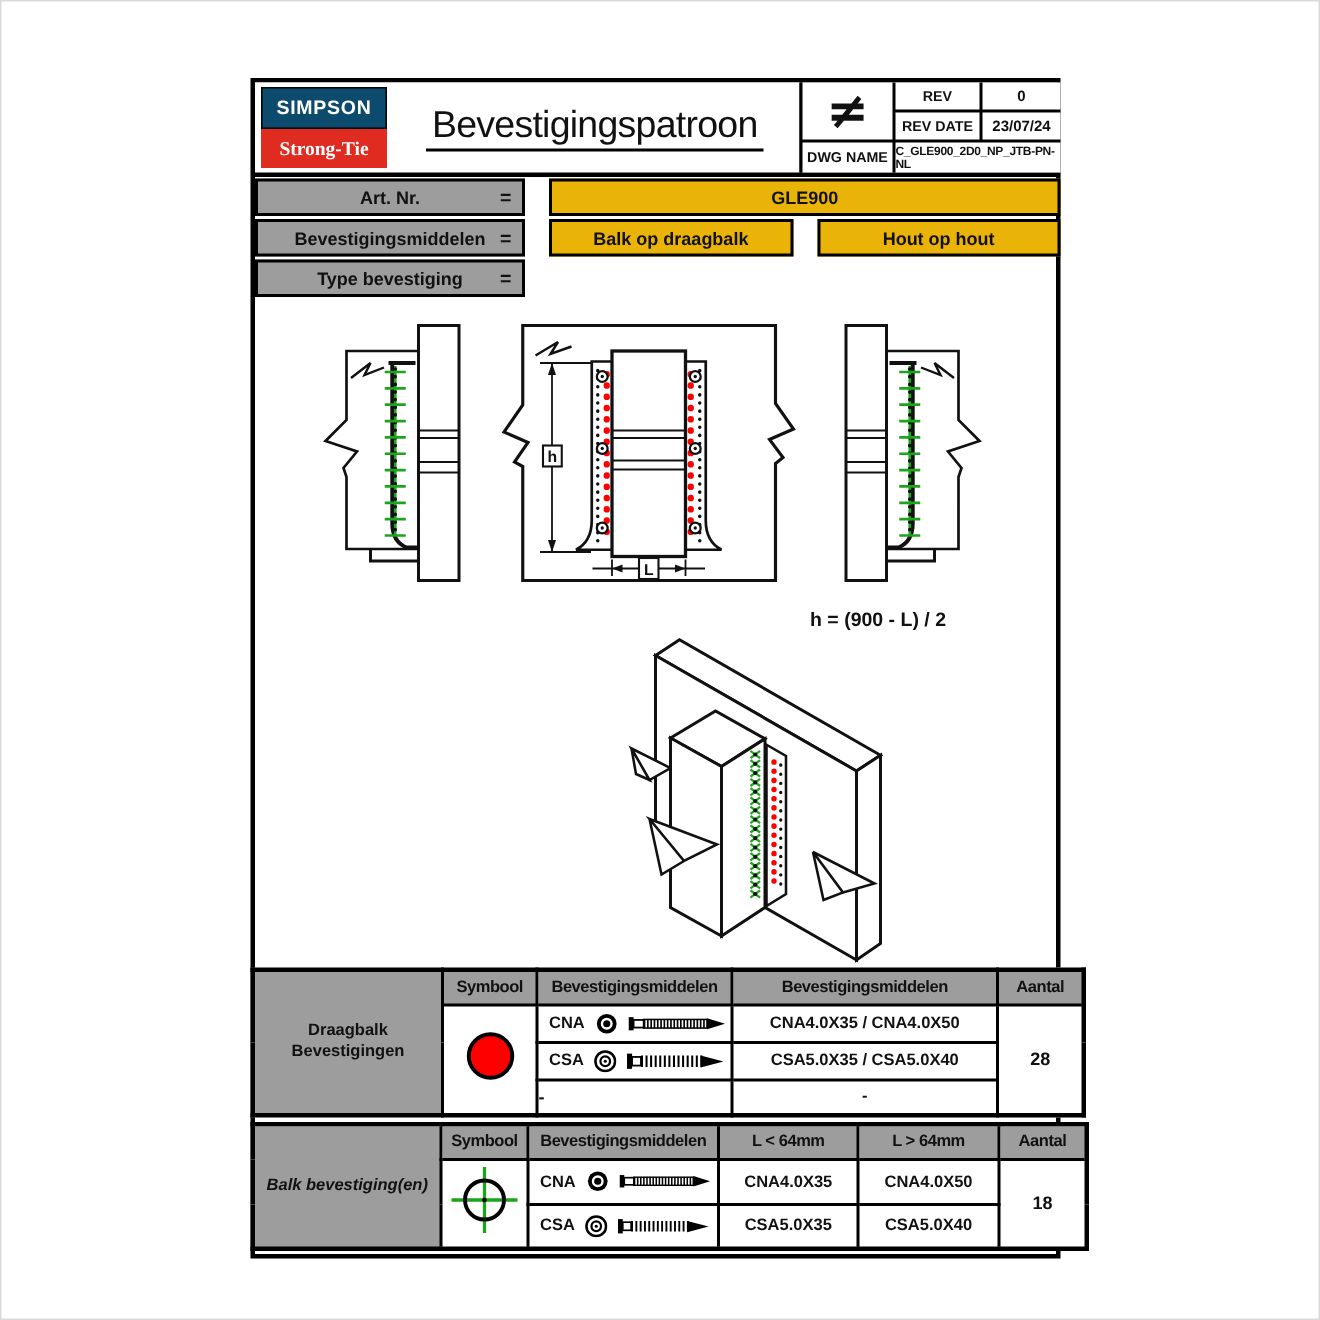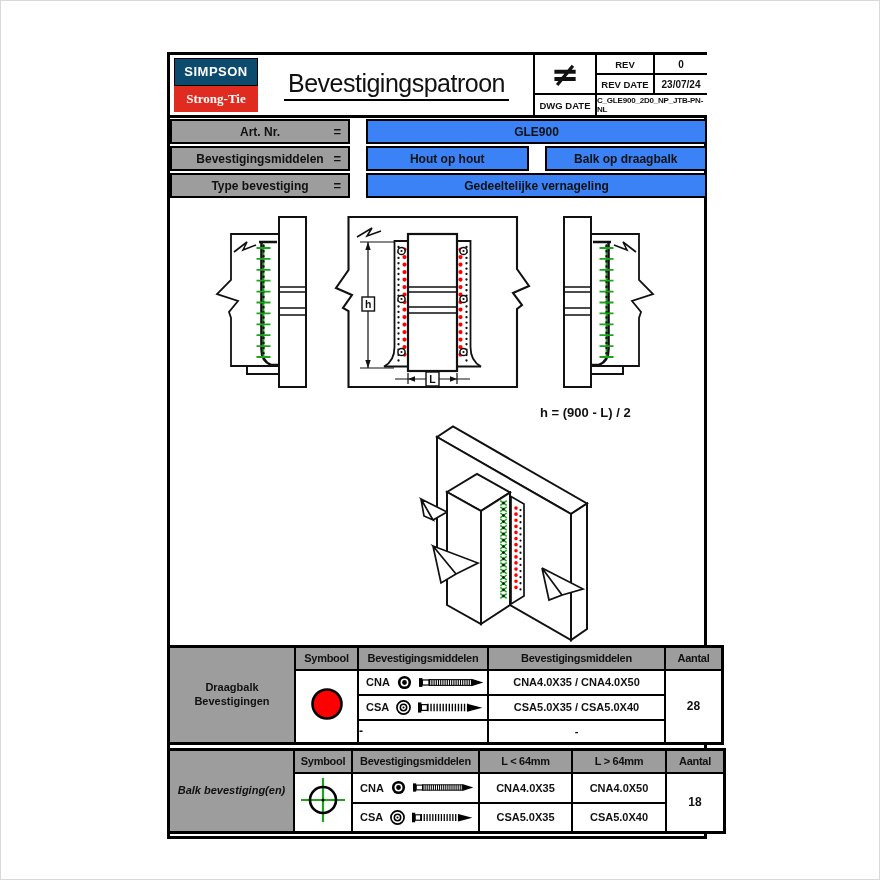--- a/index.html
+++ b/index.html
@@ -29,21 +29,21 @@
   .rev-val{font-size:10px;}
   .dwg-lbl{grid-row:3;grid-column:1;font-size:9.5px;}
   .dwg-val{grid-row:3;grid-column:2/4;font-size:8px;letter-spacing:-.2px;}
   
   .info{left:170px;top:119px;width:537px;display:flex;flex-direction:column;gap:2px;}
   .info-row{display:flex;gap:16px;height:25px;}
   .info-label{width:176px;background:#9d9d9d;border:2px solid #000;position:relative;
     display:flex;align-items:center;justify-content:center;font-weight:bold;font-size:12px;}
   .info-eq{position:absolute;right:7px;font-weight:bold;font-size:13px;}
   .info-val{flex:1;border:2px solid #000;display:flex;align-items:center;justify-content:center;
-    font-weight:bold;font-size:12px;background:#3b82f6;}
+    font-weight:bold;font-size:12px;background:#eab308;}
   
   .drawing{left:170px;top:198px;width:537px;height:446px;}
   
   table.fixtable{border-collapse:collapse;table-layout:fixed;position:absolute;left:167px;background:#fff;
     border:3px solid #000;}
   table.fixtable td{border:2.6px solid #000;padding:0;vertical-align:middle;overflow:hidden;}
   td.gray{background:#9d9d9d;font-weight:bold;font-size:11px;text-align:center;}
   td.hdr{background:#9d9d9d;font-weight:bold;font-size:11px;text-align:center;letter-spacing:-.3px;}
   td.spec{font-weight:bold;font-size:11px;text-align:center;}
   td.aantal{font-weight:bold;font-size:12px;text-align:center;}
@@ -67,47 +67,46 @@
     <span class="sheet-title">Bevestigingspatroon</span>
   </div>
   <div class="rev-table">
     <div class="neq-cell">
       <span class="neq">≠</span>
     </div>
     <div class="rev-lbl">REV</div>
     <div class="rev-val">0</div>
     <div class="rev-lbl">REV DATE</div>
     <div class="rev-val">23/07/24</div>
-    <div class="dwg-lbl">DWG DATE</div>
+    <div class="dwg-lbl">DWG NAME</div>
     <div class="dwg-val">C_GLE900_2D0_NP_JTB-PN-NL</div>
   </div>
 </div>
 
 <div class="abs info">
   <div class="info-row">
     <div class="info-label">
       <span>Art. Nr.</span>
       <span class="info-eq">=</span>
     </div>
     <div class="info-val">GLE900</div>
   </div>
   <div class="info-row">
     <div class="info-label">
       <span>Bevestigingsmiddelen</span>
       <span class="info-eq">=</span>
     </div>
+    <div class="info-val">Balk op draagbalk</div>
     <div class="info-val">Hout op hout</div>
-    <div class="info-val">Balk op draagbalk</div>
   </div>
   <div class="info-row">
     <div class="info-label">
       <span>Type bevestiging</span>
       <span class="info-eq">=</span>
     </div>
-    <div class="info-val">Gedeeltelijke vernageling</div>
   </div>
 </div>
 
 <svg class="abs drawing" viewBox="170 198 537 446">
   <defs>
     <g id="isonail">
       <line x1="-3.2" y1="-2.4" x2="3.2" y2="2.4" stroke="#1da41d" stroke-width="1.5"></line>
       <line x1="-3.2" y1="2.4" x2="3.2" y2="-2.4" stroke="#1da41d" stroke-width="1.5"></line>
       <circle r="0.9" fill="#111"></circle>
     </g>

